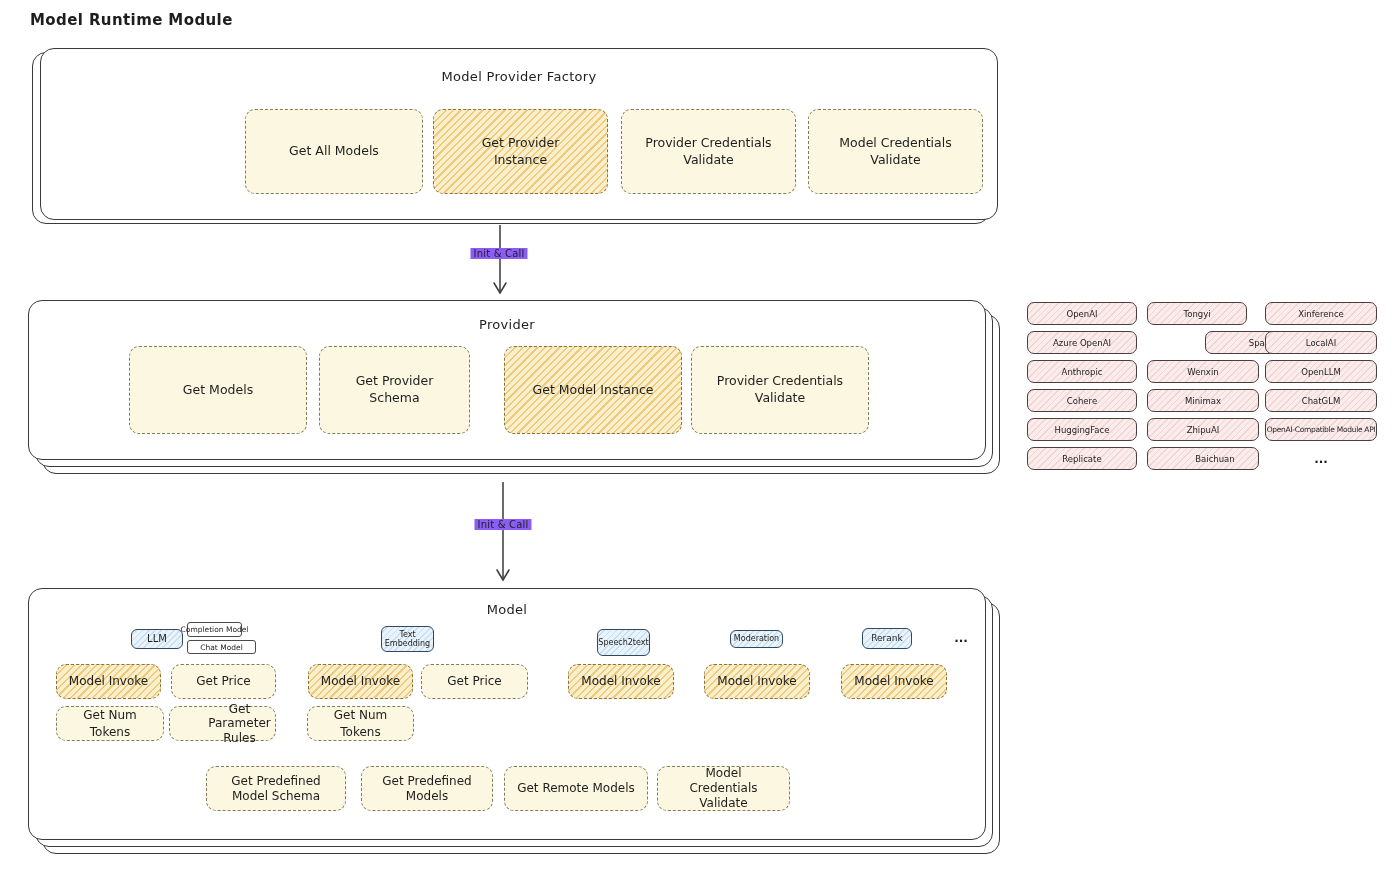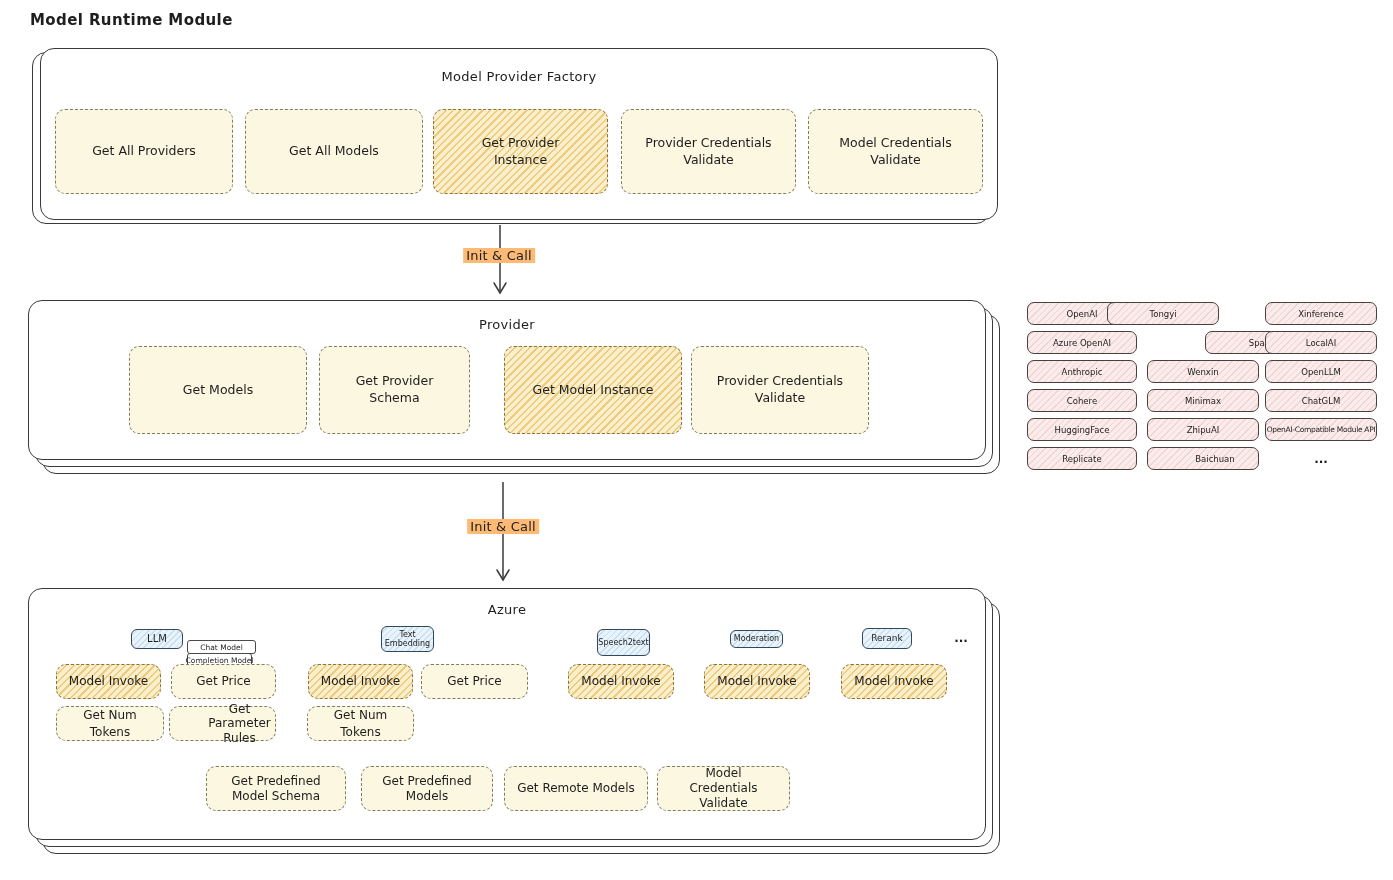--- a/index.html
+++ b/index.html
@@ -31,36 +31,33 @@
   .tag { position:absolute; display:flex; align-items:center; justify-content:center; text-align:center;
          border:1.2px solid #2f4a60; border-radius:6px; font-size:9px; line-height:1.15;
          background:
       repeating-linear-gradient(315deg, rgba(120,170,210,.28) 0px, rgba(120,170,210,.28) 1.2px,
                                 rgba(255,255,255,0) 1.2px, rgba(255,255,255,0) 4.4px), #e8f3fb; }
   .subtag { position:absolute; display:flex; align-items:center; justify-content:center;
             border:1px solid #4a4a4a; border-radius:3px; font-size:7.5px; background:#fff; white-space:nowrap; }
 
   .dots { position:absolute; font-size:12px; font-weight:600; text-align:center; }
   svg.arrow { position:absolute; }
-  .arrow-label { position:absolute; transform:translateX(-50%); background:#fdba74; font-size:13px;
+  .arrow-label { position:absolute; transform:translateX(-50%); background:#8b5cf6; font-size:10px;
                  padding:0 3px; letter-spacing:.2px; }
 </style>
 </head>
 <body>
 
 <div class="canvas">
 
   <div class="page-title">Model Runtime Module</div>
 
   <div class="stack-layer" style="left:32px;top:52px;width:958px;height:172px;"></div>
   <div class="container" style="left:28px;top:48px;width:958px;height:172px;margin-left:12px;">
     <div class="container-title" style="top:20px;">Model Provider Factory</div>
-    <div class="fn-box yellow" style="left:14px;top:60px;width:178px;height:85px;">
-        <span>Get All Providers</span>
-      </div>
     <div class="fn-box yellow" style="left:204px;top:60px;width:178px;height:85px;">
         <span>Get All Models</span>
       </div>
     <div class="fn-box orange" style="left:392px;top:60px;width:175px;height:85px;">
         <span style="max-width:100px;">Get Provider Instance</span>
       </div>
     <div class="fn-box yellow" style="left:580px;top:60px;width:175px;height:85px;">
         <span style="max-width:140px;">Provider Credentials Validate</span>
       </div>
     <div class="fn-box yellow" style="left:767px;top:60px;width:175px;height:85px;">
@@ -92,21 +89,21 @@
       </div>
   </div>
 
   <div class="pill" style="left:1027px;top:302px;width:110px;">OpenAI</div>
   <div class="pill" style="left:1027px;top:331px;width:110px;">Azure OpenAI</div>
   <div class="pill" style="left:1027px;top:360px;width:110px;">Anthropic</div>
   <div class="pill" style="left:1027px;top:389px;width:110px;">Cohere</div>
   <div class="pill" style="left:1027px;top:418px;width:110px;">HuggingFace</div>
   <div class="pill" style="left:1027px;top:447px;width:110px;">Replicate</div>
 
-  <div class="pill" style="left:1107px;top:302px;width:112px;">Tongyi</div>
+  <div class="pill" style="left:1147px;top:302px;width:100px;">Tongyi</div>
   <div class="pill" style="left:1205px;top:331px;width:112px;">Spark</div>
   <div class="pill" style="left:1147px;top:360px;width:112px;">Wenxin</div>
   <div class="pill" style="left:1147px;top:389px;width:112px;">Minimax</div>
   <div class="pill" style="left:1147px;top:418px;width:112px;">ZhipuAI</div>
   <div class="pill" style="left:1147px;top:447px;width:112px;padding-left:24px;">Baichuan</div>
 
   <div class="pill" style="left:1265px;top:302px;width:112px;">Xinference</div>
   <div class="pill" style="left:1265px;top:331px;width:112px;">LocalAI</div>
   <div class="pill" style="left:1265px;top:360px;width:112px;">OpenLLM</div>
   <div class="pill" style="left:1265px;top:389px;width:112px;">ChatGLM</div>
@@ -115,24 +112,24 @@
 
   <svg class="arrow" style="left:492px;top:482px;" width="22" height="102">
     <line x1="11" y1="0" x2="11" y2="96" stroke="#3a3a3a" stroke-width="1.5"></line>
     <path d="M5 88 L11 98 L17 88" fill="none" stroke="#3a3a3a" stroke-width="1.5" stroke-linecap="round"></path>
   </svg>
   <div class="arrow-label" style="left:503px;top:519px;">Init &amp; Call</div>
 
   <div class="stack-layer" style="left:42px;top:602px;width:958px;height:252px;"></div>
   <div class="stack-layer" style="left:35px;top:595px;width:958px;height:252px;"></div>
   <div class="container" style="left:28px;top:588px;width:958px;height:252px;">
-    <div class="container-title" style="top:13px;">Azure</div>
+    <div class="container-title" style="top:13px;">Model</div>
 
     <div class="tag" style="left:102px;top:40px;width:52px;height:20px;font-size:10px;">LLM</div>
-    <div class="subtag" style="left:158px;top:33px;width:65px;height:15px;margin-top:31px;">Completion Model</div>
+    <div class="subtag" style="left:158px;top:33px;width:55px;height:15px;">Completion Model</div>
     <div class="subtag" style="left:158px;top:51px;width:69px;height:14px;">Chat Model</div>
     <div class="tag" style="left:352px;top:37px;width:53px;height:26px;font-size:8px;padding:1px 20px;">Text Embedding</div>
     <div class="tag" style="left:568px;top:40px;width:53px;height:27px;font-size:8px;">Speech2text</div>
     <div class="tag" style="left:701px;top:41px;width:53px;height:18px;font-size:8px;">Moderation</div>
     <div class="tag" style="left:833px;top:39px;width:50px;height:21px;font-size:9px;">Rerank</div>
     <div class="dots" style="left:920px;top:42px;width:24px;">...</div>
 
     <div class="fn-box orange" style="left:27px;top:75px;width:105px;height:35px;font-size:12px;">
         <span>Model Invoke</span>
       </div>

